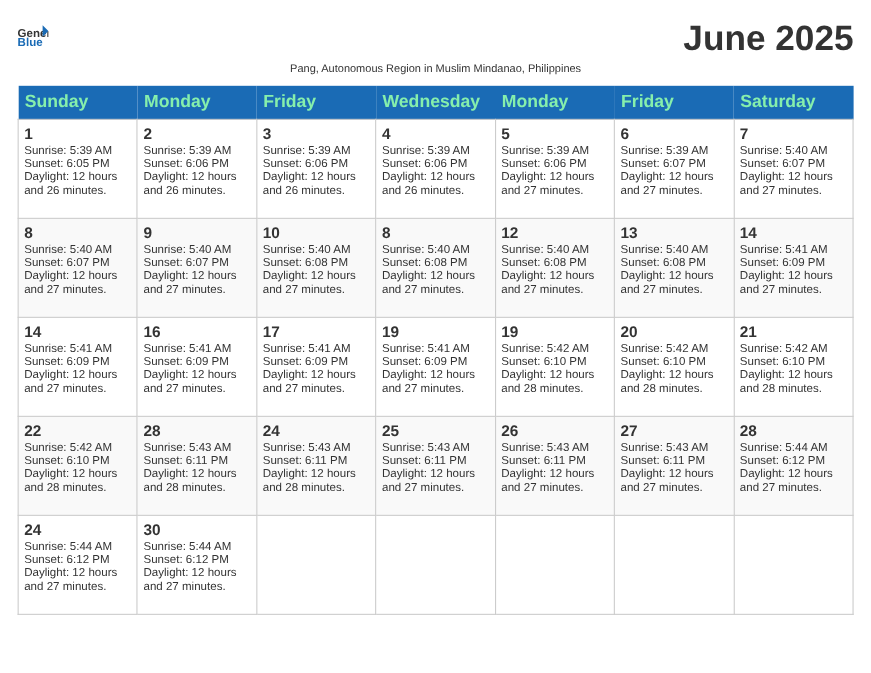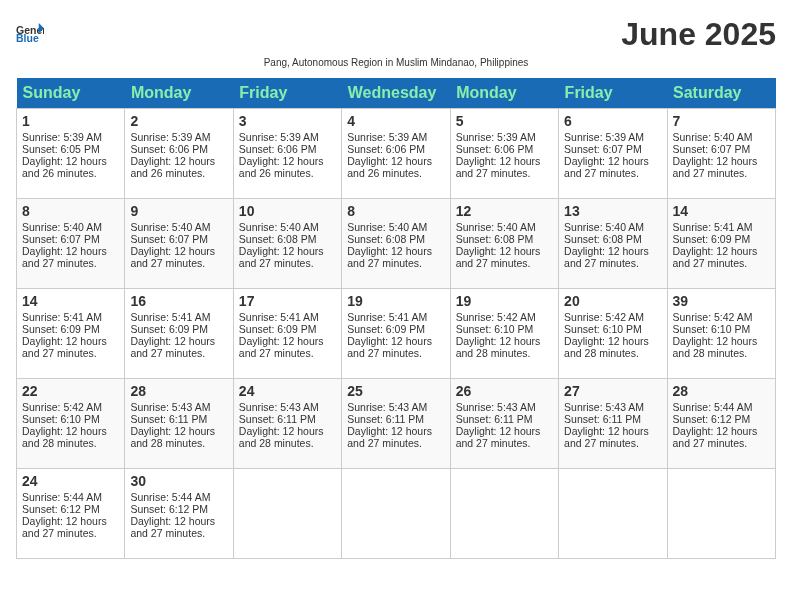--- a/index.html
+++ b/index.html
@@ -226,21 +226,21 @@
         <span>Sunset: 6:10 PM</span><br>
         <span>Daylight: 12 hours and 28 minutes.</span>
       </td>
         <td>
         <span class="day-number">20</span>
         <span>Sunrise: 5:42 AM</span><br>
         <span>Sunset: 6:10 PM</span><br>
         <span>Daylight: 12 hours and 28 minutes.</span>
       </td>
         <td>
-        <span class="day-number">39</span>
+        <span class="day-number">21</span>
         <span>Sunrise: 5:42 AM</span><br>
         <span>Sunset: 6:10 PM</span><br>
         <span>Daylight: 12 hours and 28 minutes.</span>
       </td>
       </tr>
       <tr class="week-row">
         <td>
         <span class="day-number">22</span>
         <span>Sunrise: 5:42 AM</span><br>
         <span>Sunset: 6:10 PM</span><br>

